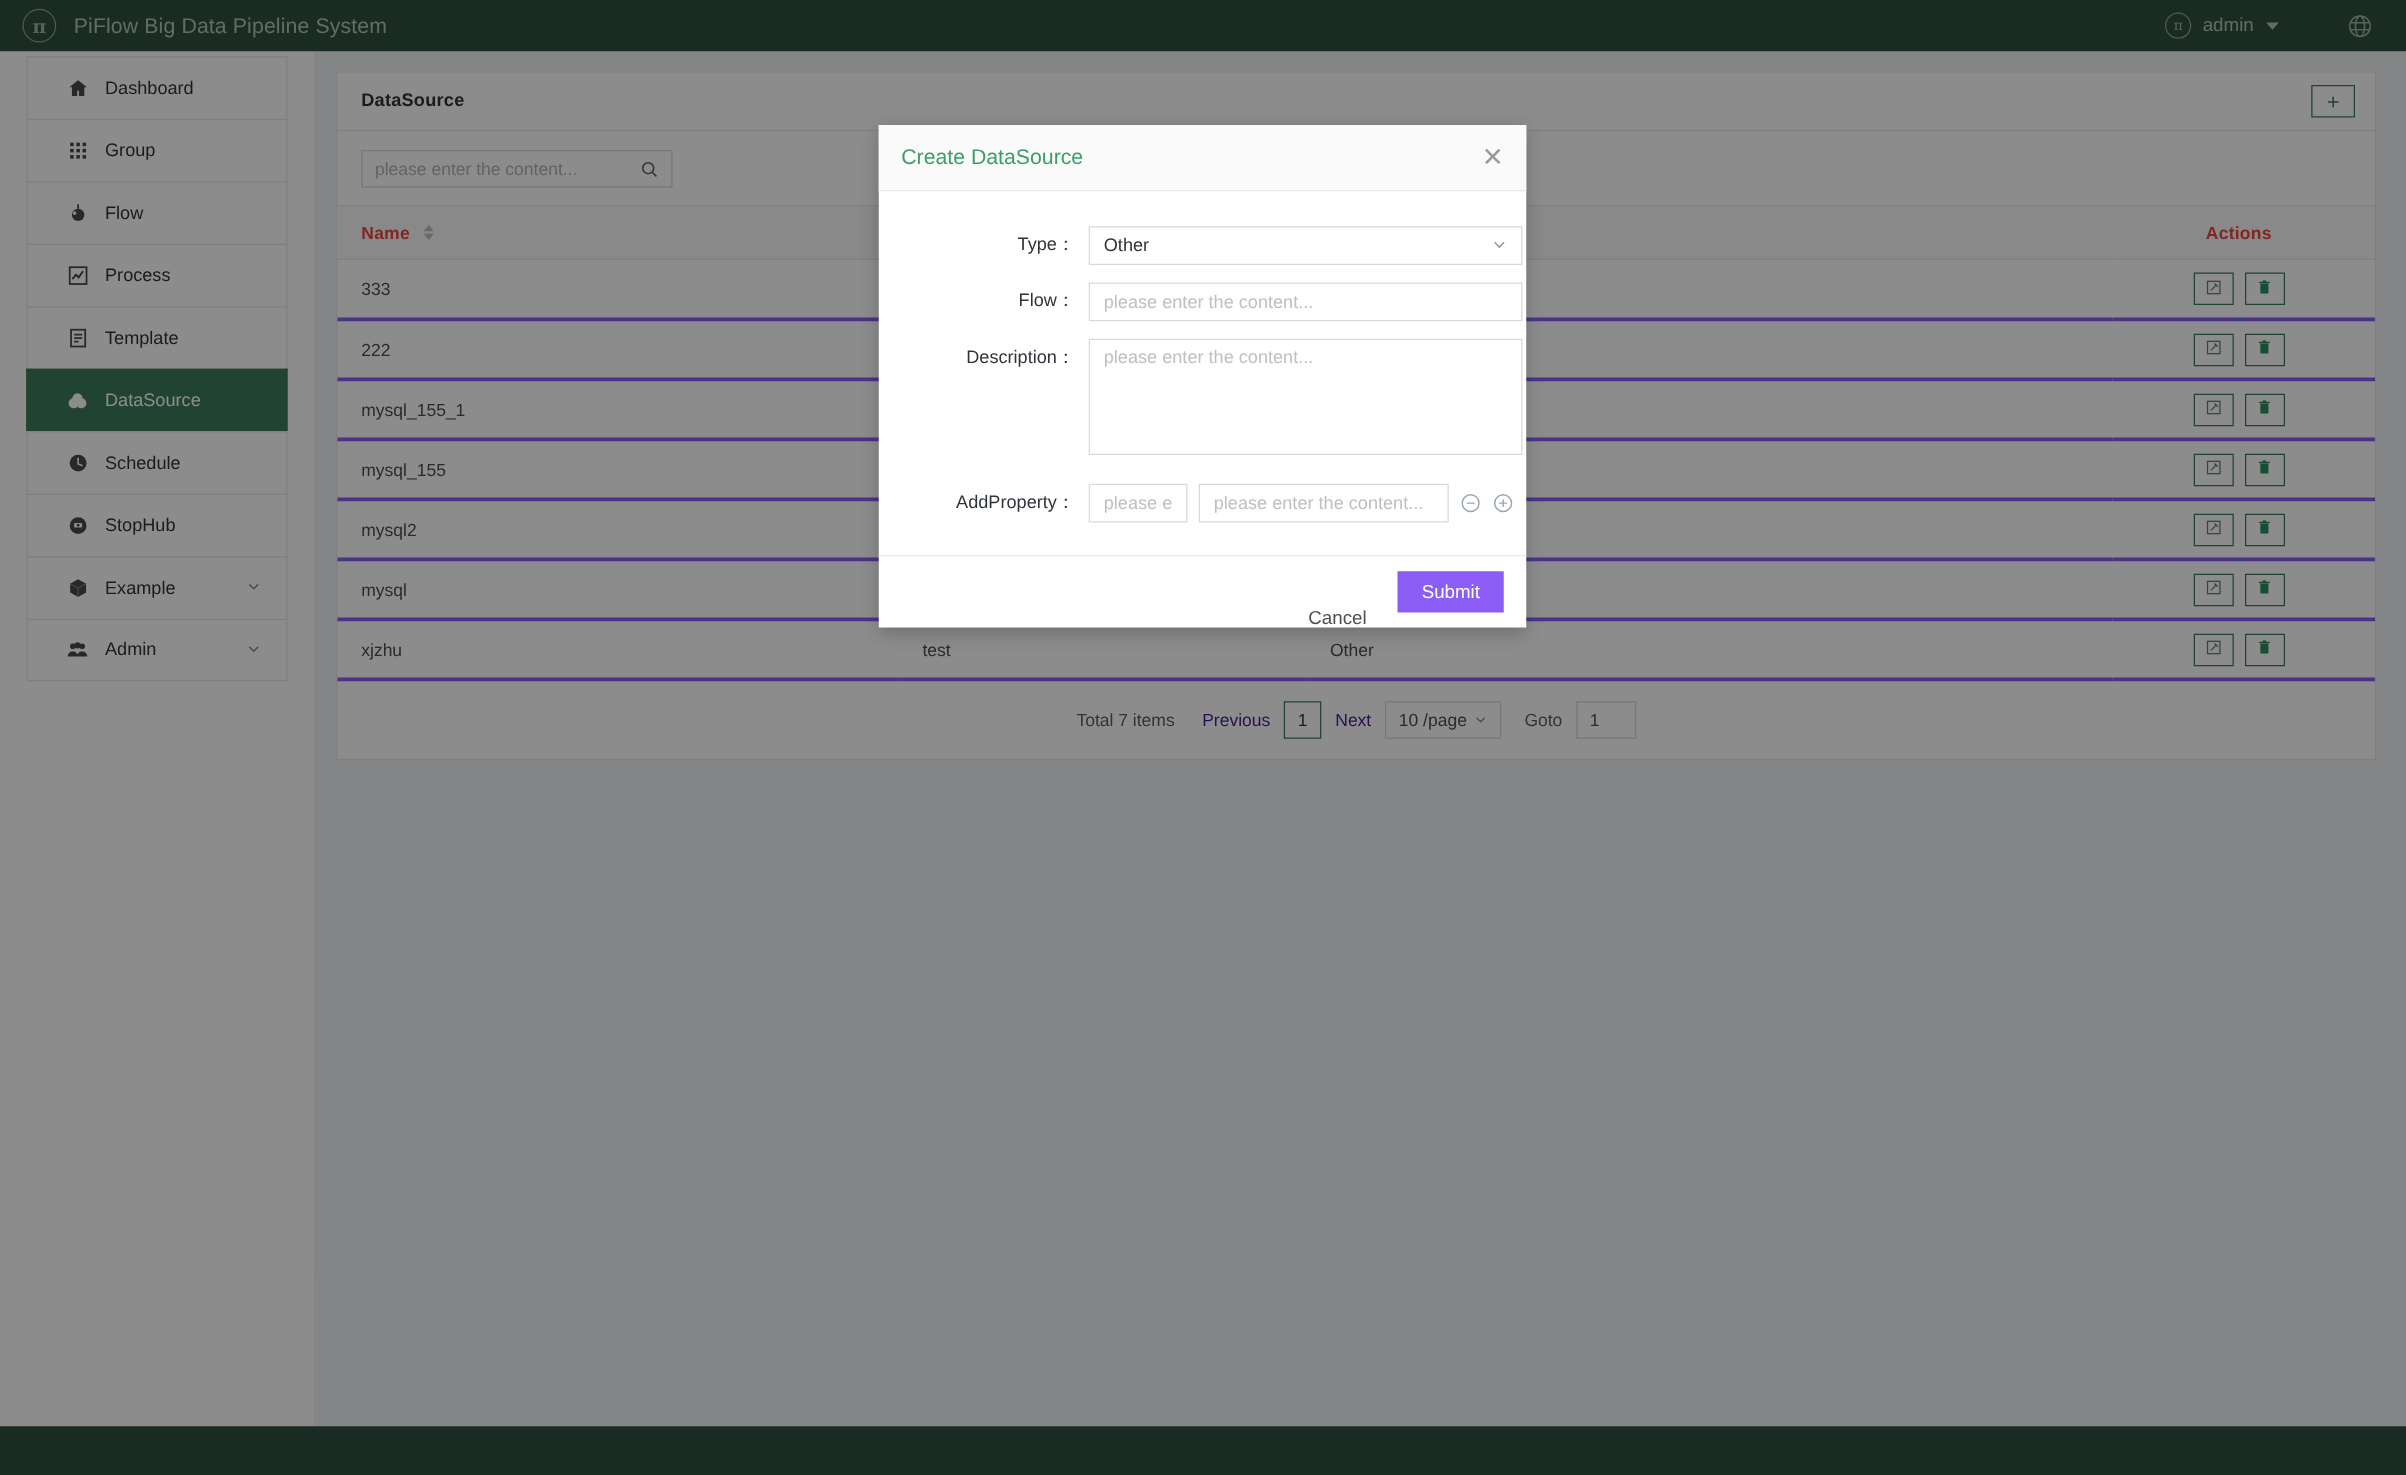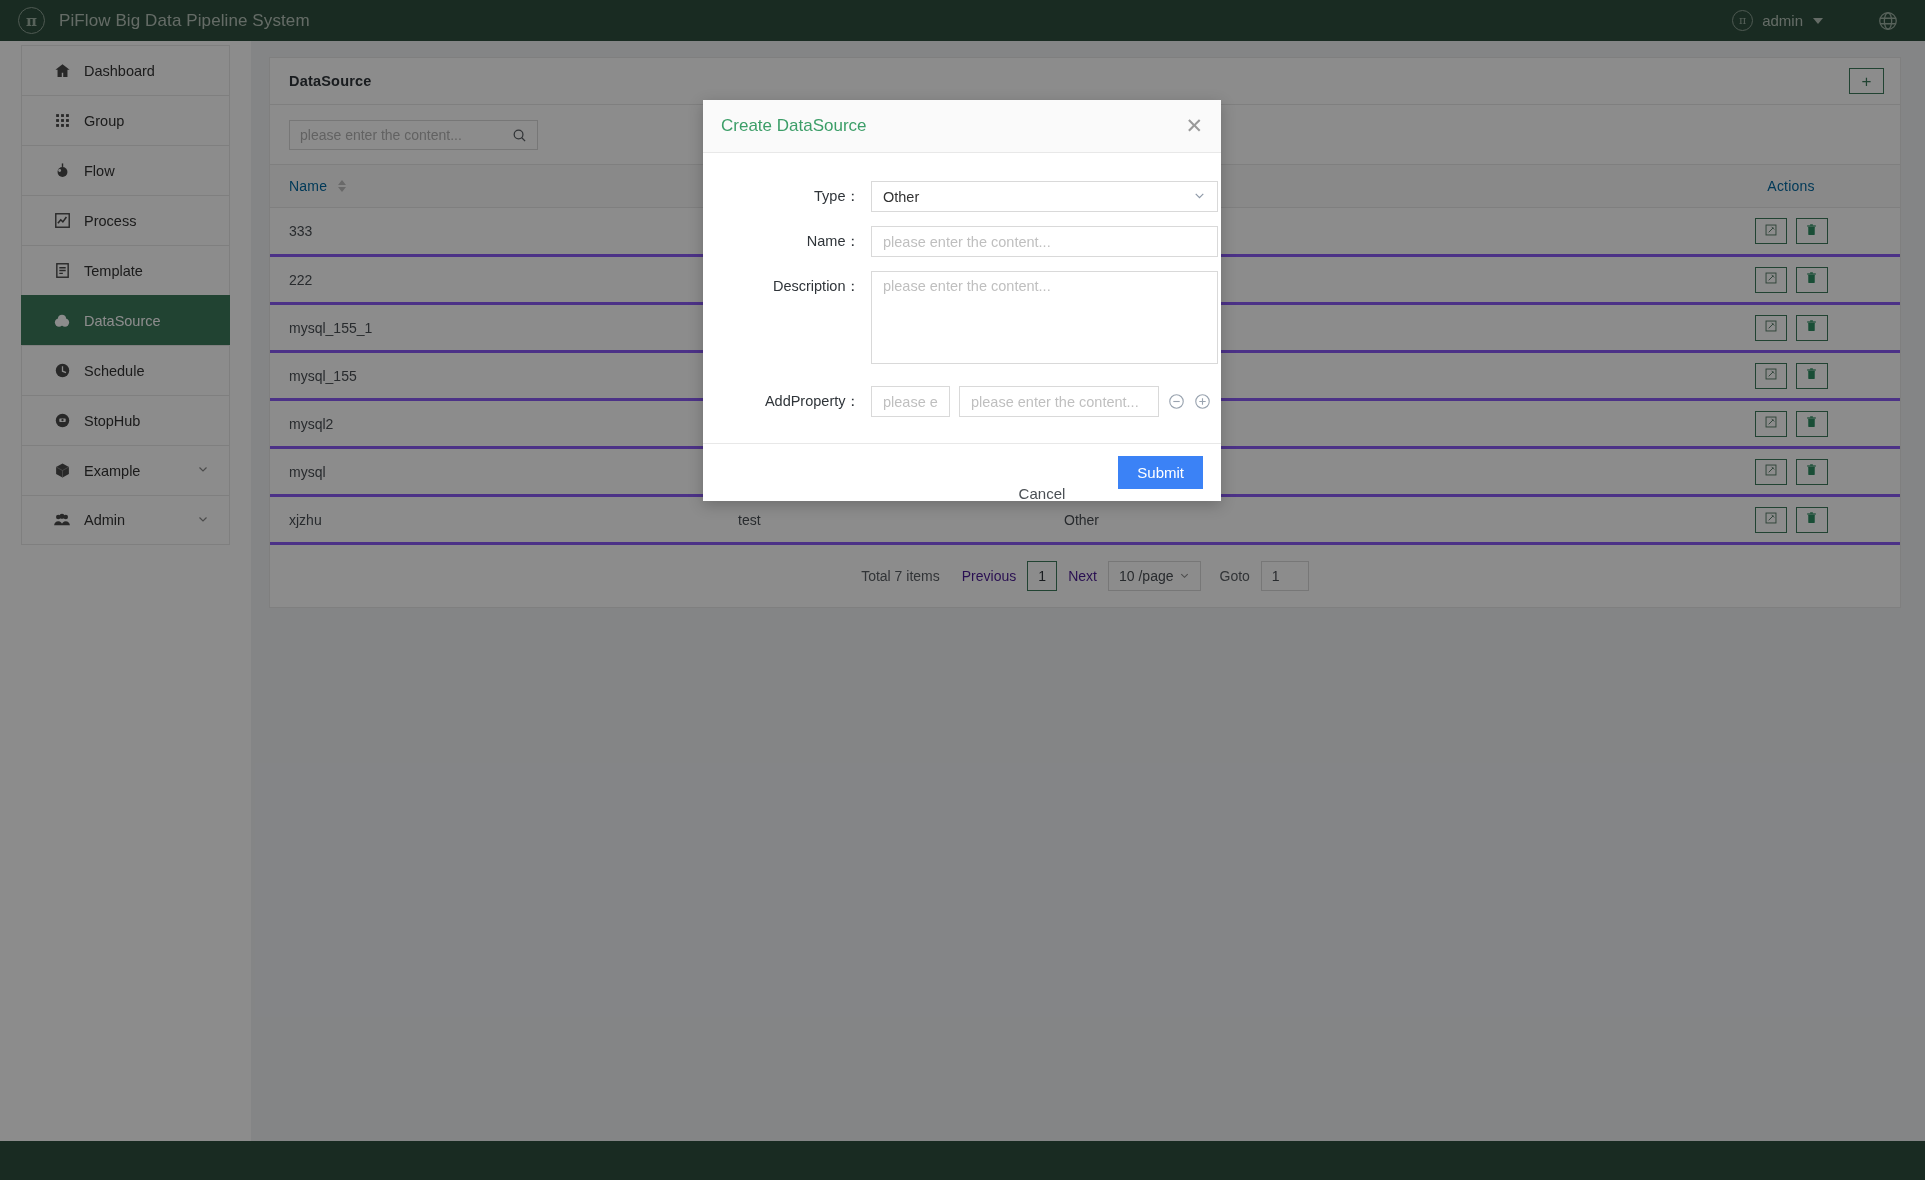--- a/index.html
+++ b/index.html
@@ -139,21 +139,21 @@
   #search-input::placeholder { color: #b3b3b3; }
   #search-icon-btn { margin-left: auto; margin-right: 10px; display: flex; cursor: pointer; }
 
   
   table#ds-table { width: 100%; border-collapse: collapse; table-layout: fixed; }
   #ds-table thead th {
     height: 43px;
     border-top: 1px solid #e8e8e8;
     border-bottom: 1px solid #e8e8e8;
     background: #fafafa;
-    font-size: 14px; font-weight: normal; color: #0369a1;
+    font-size: 14px; font-weight: bold; color: #ef4444;
     text-align: left;
     padding-left: 19px;
     letter-spacing: .2px;
     white-space: nowrap;
   }
   #ds-table thead th.col-actions { text-align: center; padding-left: 0; padding-right: 8px; }
   #ds-table tbody td {
     height: 48px;
     border-bottom: 3px solid #8b5cf6;
     font-size: 14px; color: #4a4f54;
@@ -287,25 +287,24 @@
     display: flex; align-items: center; justify-content: flex-end;
     padding-right: 18px; gap: 19px;
   }
   #cancel-btn {
     background: transparent; border: none; cursor: pointer;
     font-size: 15px; color: #4a4f54;
     font-family: "Liberation Sans", sans-serif;
     margin-top: 41px;
   }
   #submit-btn {
-    background: #3b82f6; border: none; cursor: pointer;
+    background: #8b5cf6; border: none; cursor: pointer;
     color: #fff; font-size: 15px;
     padding: 8px 19px;
     font-family: "Liberation Sans", sans-serif;
-    margin-left: 28px;
   }
 </style>
 </head>
 <body>
 
 <div id="app">
 
   <div id="header">
     <div id="logo-wrap">
       <div class="brand-logo">π</div>
@@ -678,21 +677,21 @@
             <span class="sel-caret">
               <svg width="13" height="13" viewBox="0 0 24 24" fill="none" stroke="#8e99a8" stroke-width="2.2">
                   <path d="M5 9l7 7 7-7"></path>
                 </svg>
             </span>
           </div>
         </div>
       </div>
 
       <div class="form-row">
-        <div class="form-label">Name：</div>
+        <div class="form-label">Flow：</div>
         <div class="form-field">
           <input class="f-input" type="text" placeholder="please enter the content..." style="">
         </div>
       </div>
 
       <div class="form-row">
         <div class="form-label">Description：</div>
         <div class="form-field">
           <textarea class="f-textarea" placeholder="please enter the content..." style=""></textarea>
         </div>

